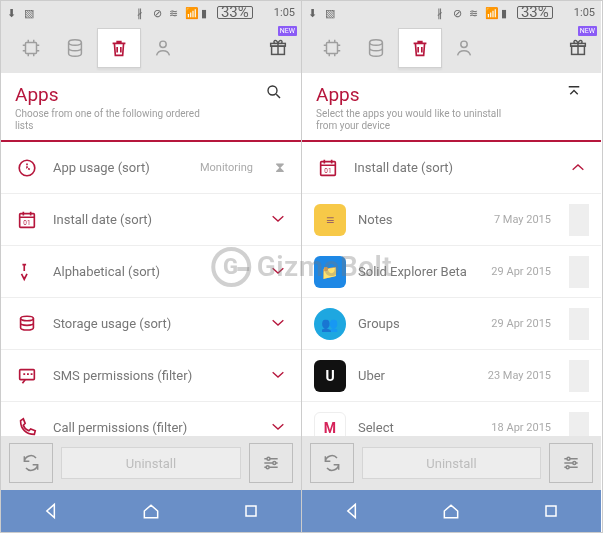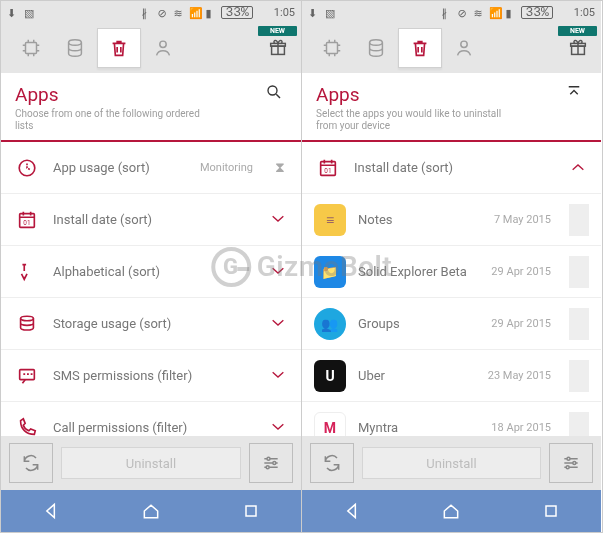--- a/index.html
+++ b/index.html
@@ -34,21 +34,21 @@
   display: flex;
   align-items: center;
   justify-content: space-between;
   padding: 0 6px;
   font-size: 11px;
   color: #636363;
 }
 .sb-left { display: flex; gap: 6px; align-items: center; }
 .sb-right { display: flex; gap: 5px; align-items: center; }
 .sb-ico { width: 11px; height: 11px; display:inline-block; }
-.sb-batt { border:1px solid #636363; border-radius:2px; padding:0 3px; font-size:13px; line-height:11px;font-family:Liberation Mono, monospace;}
+.sb-batt { border:1px solid #636363; border-radius:2px; padding:0 3px; font-size:15px; line-height:11px;}
 .sb-time { font-size:11px;margin-left:16px; }
 
 
 .tabbar {
   height: 50px;
   background: #e6e6e6;
   display: flex;
   align-items: center;
   padding: 0 8px;
   gap: 0;
@@ -65,21 +65,21 @@
   border:1px solid #d0d0d0;
   box-shadow: 0 2px 2px rgba(0,0,0,0.05);
 }
 .tab svg { width:22px; height:22px; }
 .spacer { flex:1; }
 .gift {
   width:30px; height:40px; display:flex; flex-direction:column; align-items:center; justify-content:center;
   color:#555;
   position:relative;
 }
-.gift .new { position:absolute; top:-2px; right:-4px; font-size:7px; background:#0f766e; color:#fff; padding:1px 12px; border-radius:1px;font-weight:bold;}
+.gift .new { position:absolute; top:-2px; right:-4px; font-size:7px; background:#8b5cf6; color:#fff; padding:1px 2px; border-radius:1px;}
 
 
 .header {
   background:#fff;
   padding: 10px 14px 8px;
   border-bottom:2px solid #b6163c;
   display:flex;
   align-items:flex-start;
 }
 .header-txt { flex:1; }
@@ -445,21 +445,21 @@
         <div class="checkslot"></div>
       </div>
       <div class="row">
         <div class="appicn" style="background:#111">U</div>
         <div class="lbl">Uber</div>
         <div class="meta">23 May 2015</div>
         <div class="checkslot"></div>
       </div>
       <div class="row">
         <div class="appicn" style="background:#fff;color:#d6235a;border:1px solid #eee">M</div>
-        <div class="lbl">Myntra</div>
+        <div class="lbl">Select</div>
         <div class="meta">18 Apr 2015</div>
         <div class="checkslot"></div>
       </div>
     </div>
 
     <div class="actionbar">
       <div class="sqbtn">
         <svg viewBox="0 0 24 24" fill="none" stroke="currentColor" stroke-width="1.8">
             <path d="M4 10a8 8 0 0 1 14-4M20 14a8 8 0 0 1-14 4M4 4v6h6M20 20v-6h-6"></path>
           </svg>

